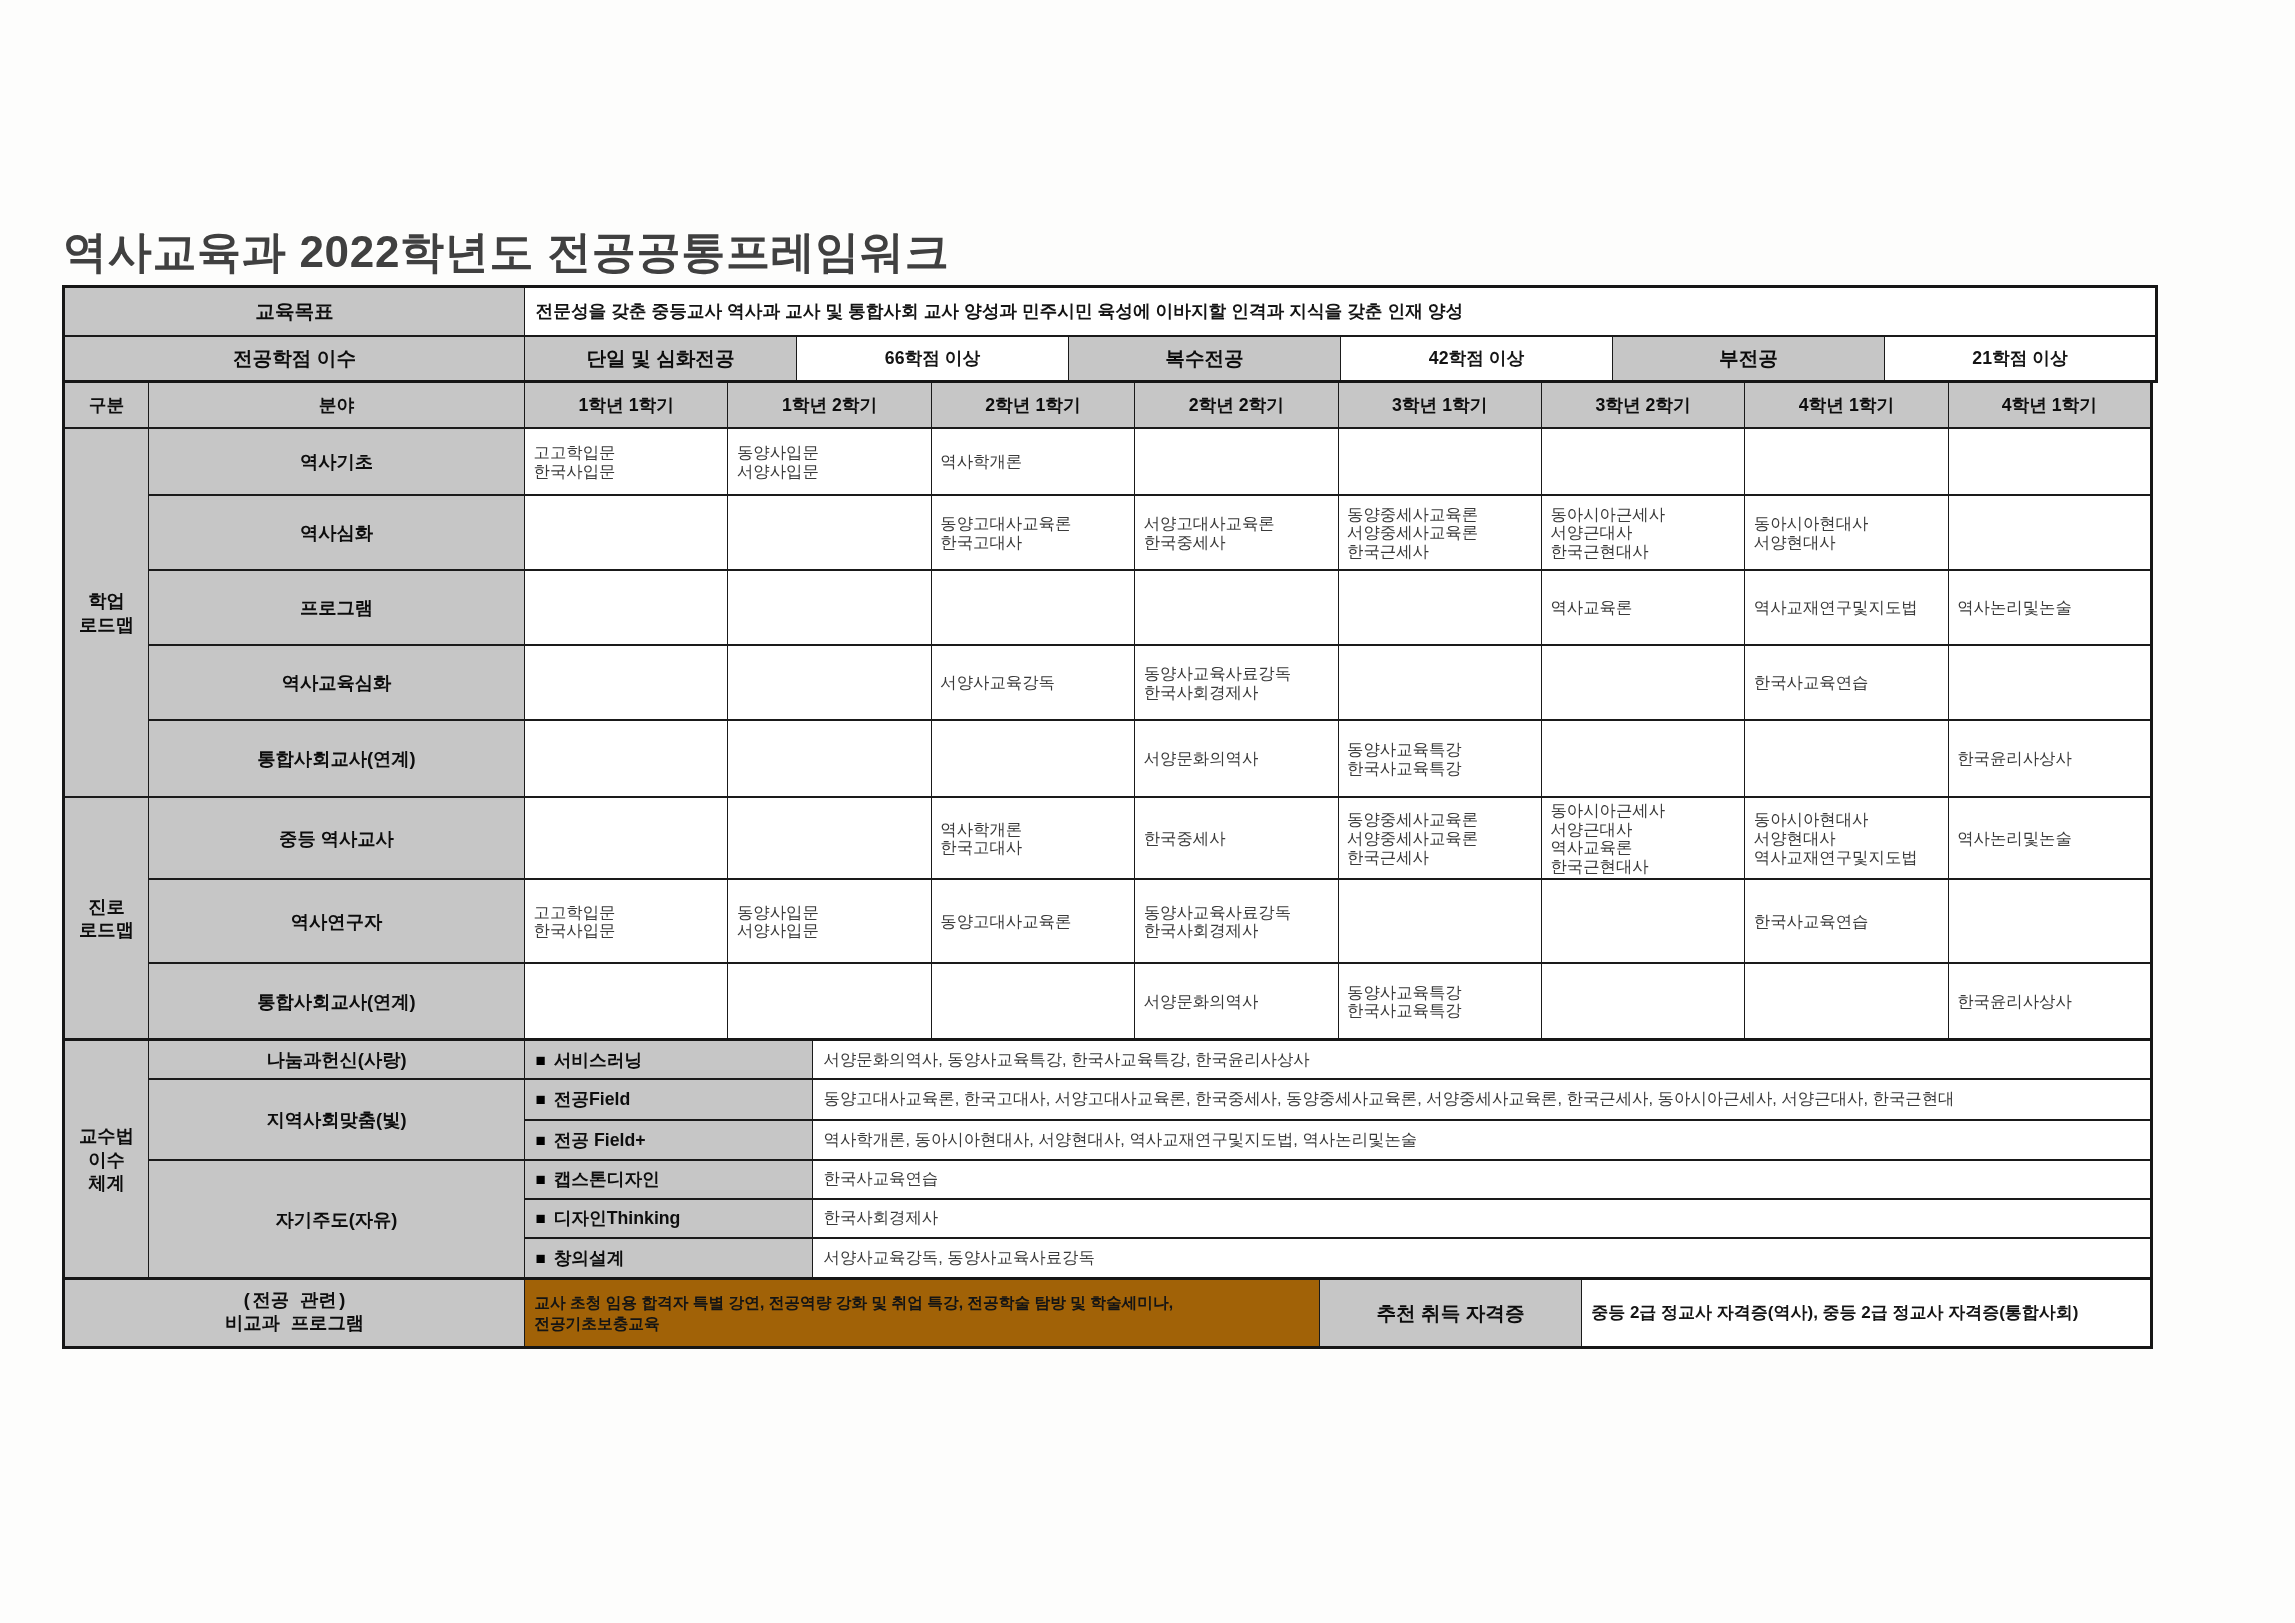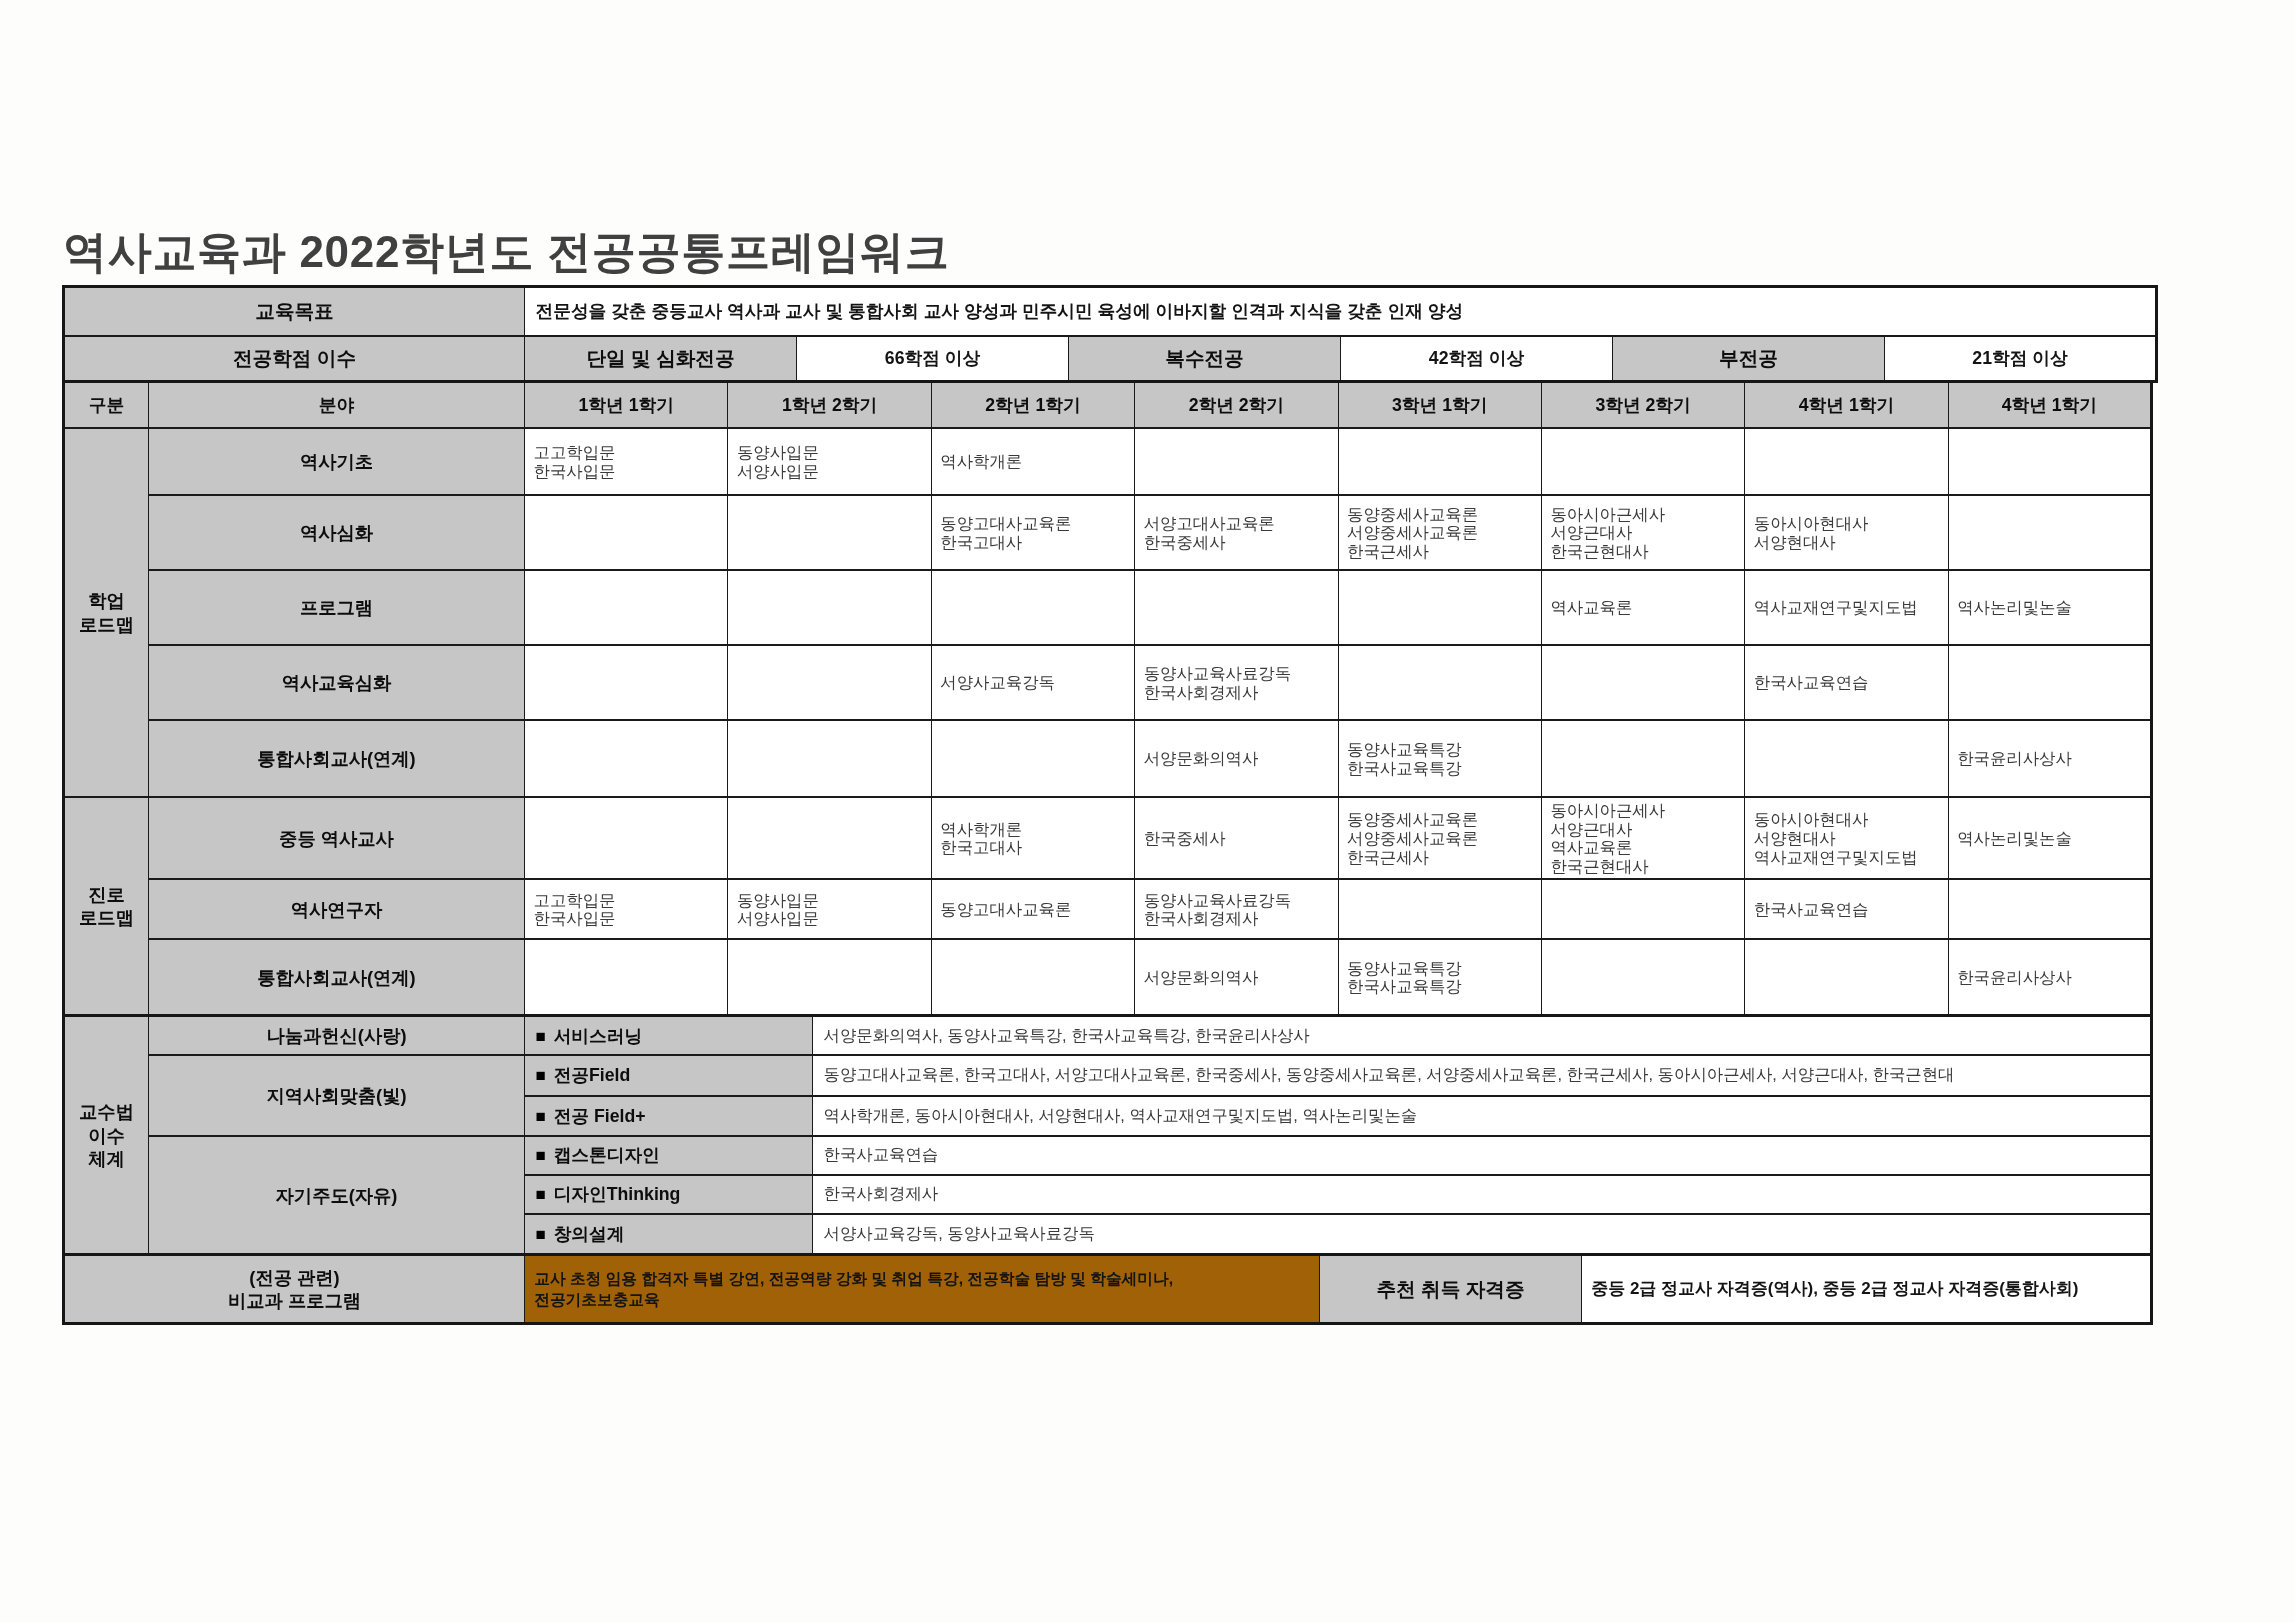--- a/index.html
+++ b/index.html
@@ -41,21 +41,21 @@
   }
   .method{
     background:#c6c6c6;font-weight:bold;font-size:17.7px;
     text-align:left;vertical-align:middle;padding-left:10.5px;color:#0d0d0d;
   }
   .sq{display:inline-block;margin-right:7.9px;font-size:17px;color:#000;}
   .courses{
     background:#fff;vertical-align:middle;text-align:left;
     padding:1.3px 6.5px 1.3px 10.5px;font-size:16.4px;color:#3a3a3a;white-space:pre-line;
   }
-  .b-label{font-size:18.3px;white-space:pre-line;line-height:23.6px;}
+  .b-label{font-size:18.3px;white-space:pre-line;line-height:23.6px;font-family:Liberation Mono, monospace;}
   .b-programs{
     background:#a16207;vertical-align:middle;text-align:left;
     padding:2.6px 6.5px 2.6px 9.2px;font-size:15.7px;font-weight:bold;white-space:pre-line;line-height:21px;
   }
   .b-cert{
     background:#fff;vertical-align:middle;text-align:left;
     padding:2.6px 6.5px 2.6px 9.2px;font-size:17px;font-weight:bold;line-height:22px;
   }
 </style>
 </head>
@@ -200,21 +200,21 @@
 한국근세사</td>
       <td class="cc">동아시아근세사
 서양근대사
 역사교육론
 한국근현대사</td>
       <td class="cc">동아시아현대사
 서양현대사
 역사교재연구및지도법</td>
       <td class="cc">역사논리및논술</td>
     </tr>
-    <tr style="height:60px">
+    <tr style="height:84px">
       <td class="g field">역사연구자</td>
       <td class="cc">고고학입문
 한국사입문</td>
       <td class="cc">동양사입문
 서양사입문</td>
       <td class="cc">동양고대사교육론</td>
       <td class="cc">동양사교육사료강독
 한국사회경제사</td>
       <td class="cc"></td>
       <td class="cc"></td>

